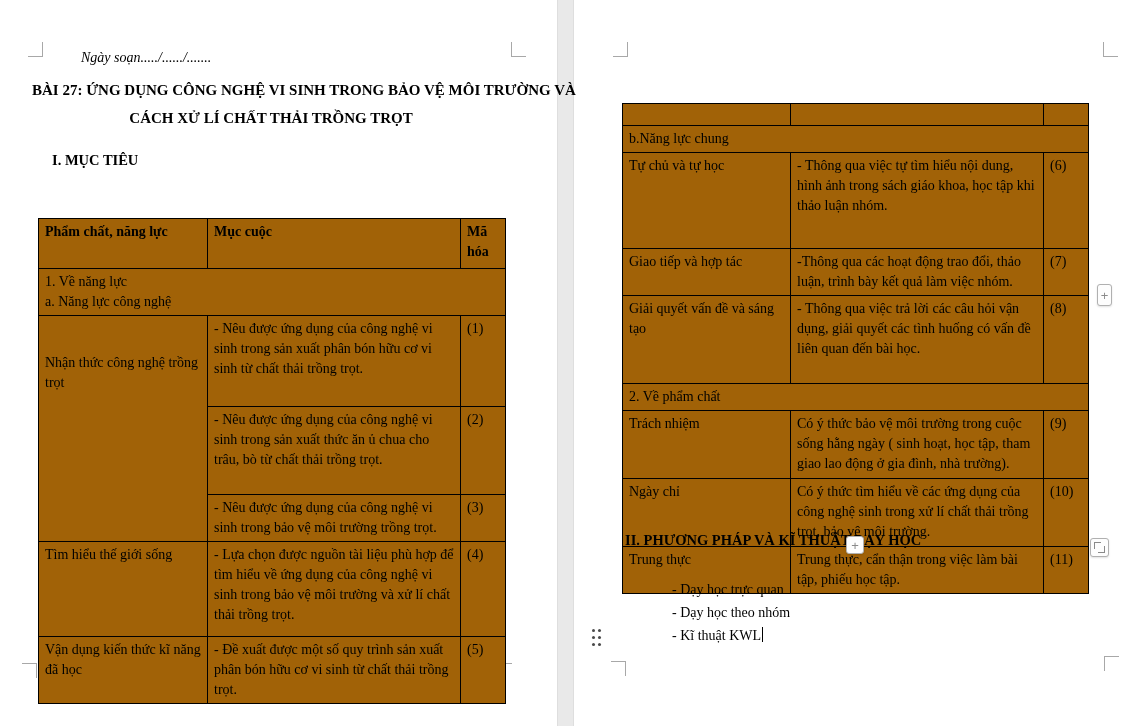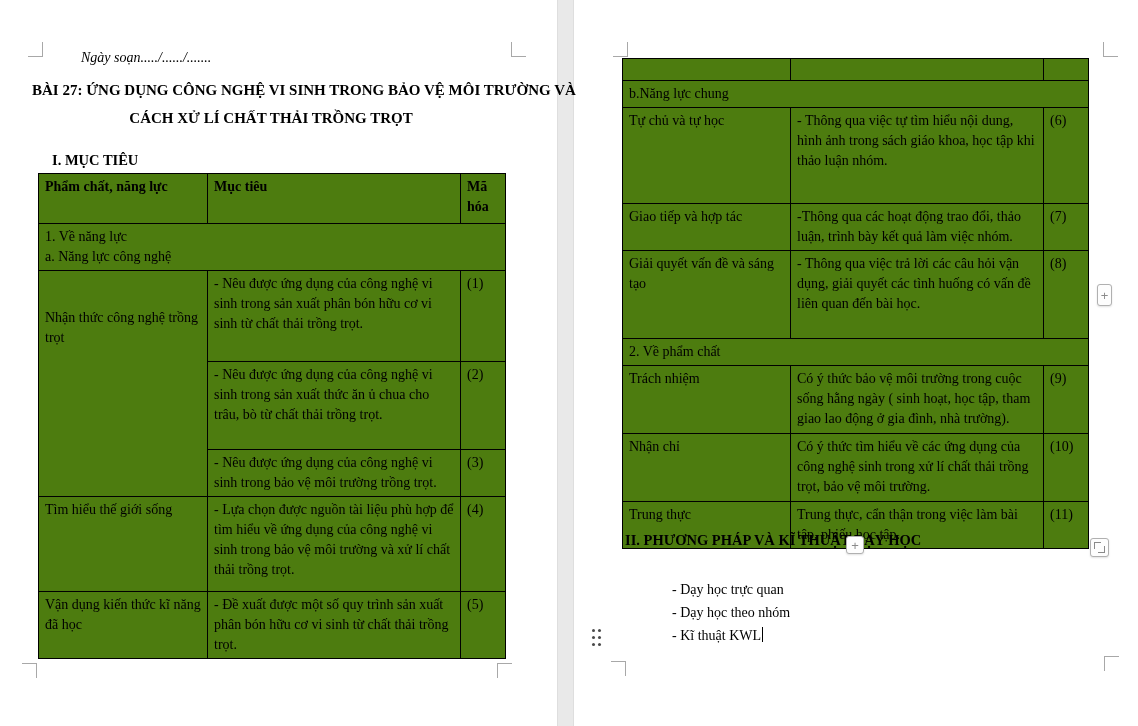--- a/index.html
+++ b/index.html
@@ -19,21 +19,21 @@
   .cmark.br{border-left:1px solid #a8a8a8;border-top:1px solid #a8a8a8;}
 
   .dateline{position:absolute;left:81px;top:50px;font-style:italic;font-size:14px;}
   .title{position:absolute;left:32px;top:76px;width:478px;text-align:center;
          font-weight:bold;font-size:15px;line-height:28px;}
   .title div{white-space:nowrap;}
   .duration{position:absolute;left:34px;top:130px;width:478px;text-align:center;font-size:14px;}
   .sec-head{position:absolute;font-weight:bold;font-size:14.5px;}
 
   table.doc{border-collapse:collapse;table-layout:fixed;position:absolute;
-            font-size:14px;background:#4d7c0f;}
+            font-size:14px;background:#a16207;margin-top:45px;}
   table.doc td,table.doc th{border:1px solid #000;vertical-align:top;
             padding:3px 6px;line-height:20px;font-weight:normal;text-align:left;
             overflow:hidden;}
   table.doc th{font-weight:bold;}
   th.ctr,td.ctr{text-align:center;}
   td.grp{font-weight:bold;line-height:22px;}
   td.obj{text-align:justify;}
   td.comp{line-height:21px;}
   td.merged{text-align:center;vertical-align:top;line-height:22px;}
   td.merged .inner{margin-top:34px;}
@@ -86,21 +86,21 @@
 
   <table class="doc" style="left:38px;top:173px;width:467px;">
     <colgroup>
         <col style="width:169px">
         <col style="width:253px">
         <col style="width:45px">
       </colgroup>
     <tbody>
         <tr class="h50">
       <th>Phẩm chất, năng lực</th>
-      <th class="ctr">Mục tiêu</th>
+      <th class="ctr">Mục cuộc</th>
       <th class="ctr">Mã hóa</th>
     </tr>
     <tr class="h46">
       <td colspan="3" class="grp">
         <div>1. Về năng lực</div>
         <div>a. Năng lực công nghệ</div>
       </td>
     </tr>
     <tr class="h91">
       <td rowspan="3" class="merged">
@@ -167,21 +167,21 @@
     </tr>
     <tr class="h22">
       <td colspan="3" class="grp">2. Về phẩm chất</td>
     </tr>
     <tr class="h68">
       <td class="comp">Trách nhiệm</td>
       <td class="obj">Có ý thức bảo vệ môi trường trong cuộc sống hằng ngày ( sinh hoạt, học tập, tham giao lao động ở gia đình, nhà trường).</td>
       <td>(9)</td>
     </tr>
     <tr class="h68">
-      <td class="comp">Nhận chỉ</td>
+      <td class="comp">Ngày chỉ</td>
       <td class="obj">Có ý thức tìm hiểu về các ứng dụng của công nghệ sinh trong xử lí chất thải trồng trọt, bảo vệ môi trường.</td>
       <td>(10)</td>
     </tr>
     <tr class="h46">
       <td class="comp">Trung thực</td>
       <td class="obj">Trung thực, cẩn thận trong việc làm bài tập, phiếu học tập.</td>
       <td>(11)</td>
     </tr>
   </tbody>
     </table>

